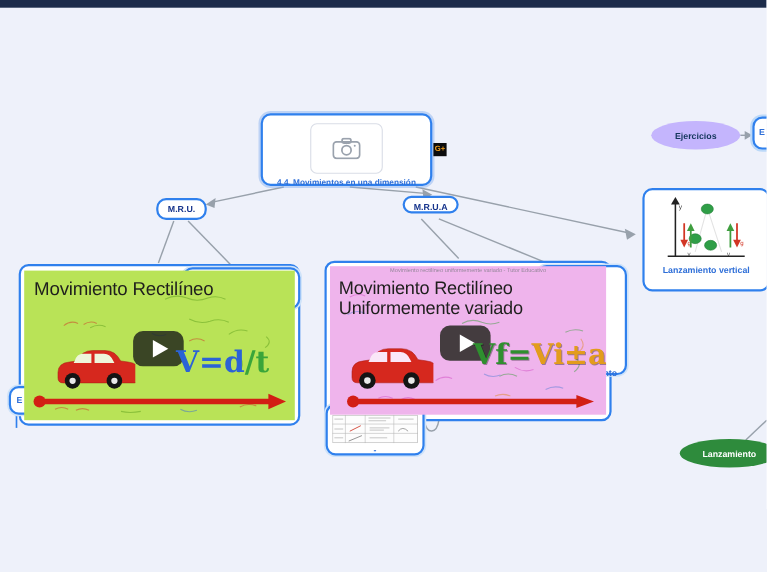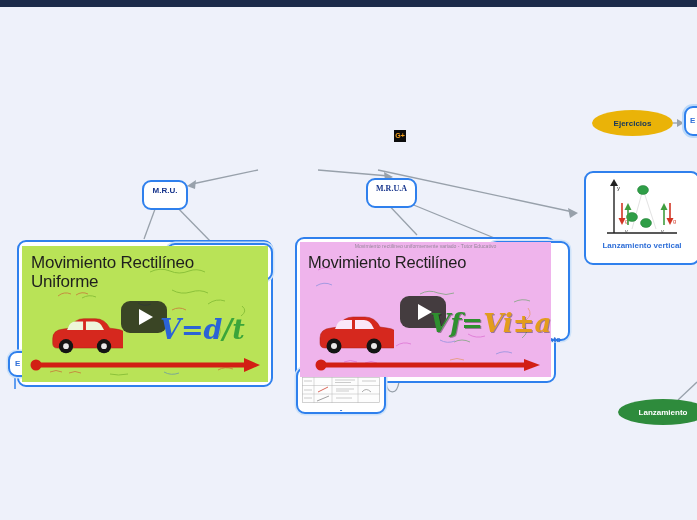--- a/index.html
+++ b/index.html
@@ -16,21 +16,21 @@
   .navy{color:#16348c;}
   .ellipse{position:absolute;border-radius:50%;display:flex;align-items:center;
            justify-content:center;z-index:2;}
   .ellipse .lbl{font-size:8px;}
   .thumb{position:absolute;overflow:hidden;z-index:5;cursor:pointer;}
   .vtitle{position:absolute;font-weight:normal;color:#1f1f1d;line-height:1.12;letter-spacing:-0.2px;}
   .play{position:absolute;width:46px;height:32px;border-radius:9px;background:rgba(32,36,28,.83);
         display:flex;align-items:center;justify-content:center;}
   .play .tri{width:0;height:0;border-left:14px solid #fff;border-top:8px solid transparent;
              border-bottom:8px solid transparent;margin-left:3px;}
-  .formula{position:absolute;font-family:"DejaVu Serif",serif;font-style:italic;font-weight:bold;
+  .formula{position:absolute;font-family:"DejaVu Serif",serif;font-weight:bold;
            white-space:nowrap;}
   .badge{position:absolute;left:394px;top:130px;width:12px;height:12px;background:#0c0c0c;
          color:#f6a21d;font-size:7px;font-weight:bold;line-height:12px;text-align:center;z-index:6;}
   .imgframe{width:64px;height:44px;margin:7px auto 0;border:1px solid #d9dde6;border-radius:6px;
             display:flex;align-items:center;justify-content:center;background:#fff;}
   .tinyhdr{position:absolute;left:0;top:2px;width:100%;text-align:center;font-size:6px;
            color:#97879b;transform:scale(.85);transform-origin:center top;}
   .dash{margin-top:2px;}
 </style>
 </head>
@@ -54,30 +54,41 @@
     </g>
     <g fill="#98a1ab">
       <polygon points="187,186 196,180 195,189"></polygon>
       <polygon points="393,177 384,172 385,181"></polygon>
       <polygon points="578,213 568,208 570,218"></polygon>
       <polygon points="684,123 677,119 677,127"></polygon>
     </g>
     <path d="M15,377 L15,389" stroke="#2f80ed" stroke-width="1.5"></path>
   </svg>
 
+  <div class="node" style="left:237px;top:103px;width:156px;height:66px;box-shadow:0 0 0 2px rgba(130,175,240,.45);">
+    <div class="imgframe">
+      <svg width="26" height="20" viewBox="0 0 26 20">
+        <rect x="1" y="4" width="24" height="15" rx="3" fill="none" stroke="#9aa2ad" stroke-width="1.6"></rect>
+        <rect x="9" y="1" width="8" height="4" rx="1.5" fill="none" stroke="#9aa2ad" stroke-width="1.6"></rect>
+        <circle cx="13" cy="11.5" r="4.2" fill="none" stroke="#9aa2ad" stroke-width="1.6"></circle>
+        <circle cx="20.5" cy="7.5" r="0.9" fill="#9aa2ad"></circle>
+      </svg>
+    </div>
+    <div class="lbl" style="font-size:7.5px;margin-top:3px;">4.4. Movimientos en una dimensión</div>
+  </div>
   <div class="badge">G+</div>
 
-  <div class="node" style="left:142px;top:180px;width:46px;height:30px;">
+  <div class="node" style="left:142px;top:180px;width:46px;height:20px;">
     <div class="lbl navy" style="line-height:17px;">M.R.U.</div>
   </div>
-  <div class="node" style="left:366px;top:178px;width:51px;height:30px;font-family:Liberation Serif, serif;">
+  <div class="node" style="left:366px;top:178px;width:51px;height:16px;">
     <div class="lbl navy" style="line-height:17px;">M.R.U.A</div>
   </div>
 
-  <div class="ellipse" style="left:592px;top:110px;width:81px;height:26px;background:#eab308;">
+  <div class="ellipse" style="left:592px;top:110px;width:81px;height:26px;background:#c4b5fd;">
     <span class="lbl" style="color:#14365c;">Ejercicios</span>
   </div>
 
   <div class="node" style="left:684px;top:106px;width:30px;height:30px;box-shadow:0 0 0 2px #bcd9f8;">
     <div class="lbl" style="text-align:left;padding-left:4px;line-height:26px;">E</div>
   </div>
 
   <div class="node" style="left:584px;top:171px;width:116px;height:94px;">
     <svg width="86" height="62" viewBox="0 0 86 62" style="margin:4px auto 0;">
       <polyline points="33,52 44,12 57,52" stroke="#e3e3e3" stroke-width="1" fill="none"></polyline>
@@ -129,21 +140,20 @@
             <path d="M196,124 q7,-4 15,-1"></path>
         </g>
         <g stroke="#3f6fd0">
           <path d="M116,57 q6,4 13,1"></path>
             <path d="M142,126 q7,4 15,1"></path>
         </g>
       </g>
     </svg>
     <div class="vtitle" style="left:9px;top:7px;font-size:17px;">
       <div>Movimiento Rectilíneo</div>
-      <div>Uniforme</div>
     </div>
     <svg style="position:absolute;left:25px;top:62px;" width="76" height="46" viewBox="0 0 80 48">
       <path d="M6,32 q0,-9 11,-10 l7,-1 q5,-10 15,-10 h12 q10,0 15,10 l7,1 q11,1 11,10 v5 q0,5 -5,5 H11 q-5,0 -5,-5 z" fill="#d6281e" stroke="#a91d14" stroke-width=".5"></path>
       <path d="M41,14 h9 q6,0 9,7 l1,2 H41 z" fill="#eef6da"></path>
       <path d="M38,14 h-8 q-6,0 -8,7 l-1,2 h17 z" fill="#eef6da"></path>
       <circle cx="20" cy="40" r="7.5" fill="#141414"></circle>
         <circle cx="20" cy="40" r="3" fill="#e8e8e8"></circle>
       <circle cx="60" cy="40" r="7.5" fill="#141414"></circle>
         <circle cx="60" cy="40" r="3" fill="#e8e8e8"></circle>
     </svg>
@@ -214,20 +224,21 @@
         </g>
         <g stroke="#e08a2a">
           <path d="M228,66 q5,7 -2,12"></path>
             <path d="M150,118 q7,-3 14,0"></path>
         </g>
       </g>
     </svg>
     <div class="tinyhdr">Movimiento rectilíneo uniformemente variado - Tutor Educativo</div>
     <div class="vtitle" style="left:8px;top:11px;font-size:16.5px;">
       <div>Movimiento Rectilíneo</div>
+      <div>Uniformemente variado</div>
     </div>
     <svg style="position:absolute;left:14px;top:64px;" width="80" height="48" viewBox="0 0 80 48">
       <path d="M6,32 q0,-9 11,-10 l7,-1 q5,-10 15,-10 h12 q10,0 15,10 l7,1 q11,1 11,10 v5 q0,5 -5,5 H11 q-5,0 -5,-5 z" fill="#d6281e" stroke="#a91d14" stroke-width=".5"></path>
       <path d="M41,14 h9 q6,0 9,7 l1,2 H41 z" fill="#fae7f8"></path>
       <path d="M38,14 h-8 q-6,0 -8,7 l-1,2 h17 z" fill="#fae7f8"></path>
       <circle cx="20" cy="40" r="7.5" fill="#141414"></circle>
         <circle cx="20" cy="40" r="3" fill="#e8e8e8"></circle>
       <circle cx="60" cy="40" r="7.5" fill="#141414"></circle>
         <circle cx="60" cy="40" r="3" fill="#e8e8e8"></circle>
     </svg>

